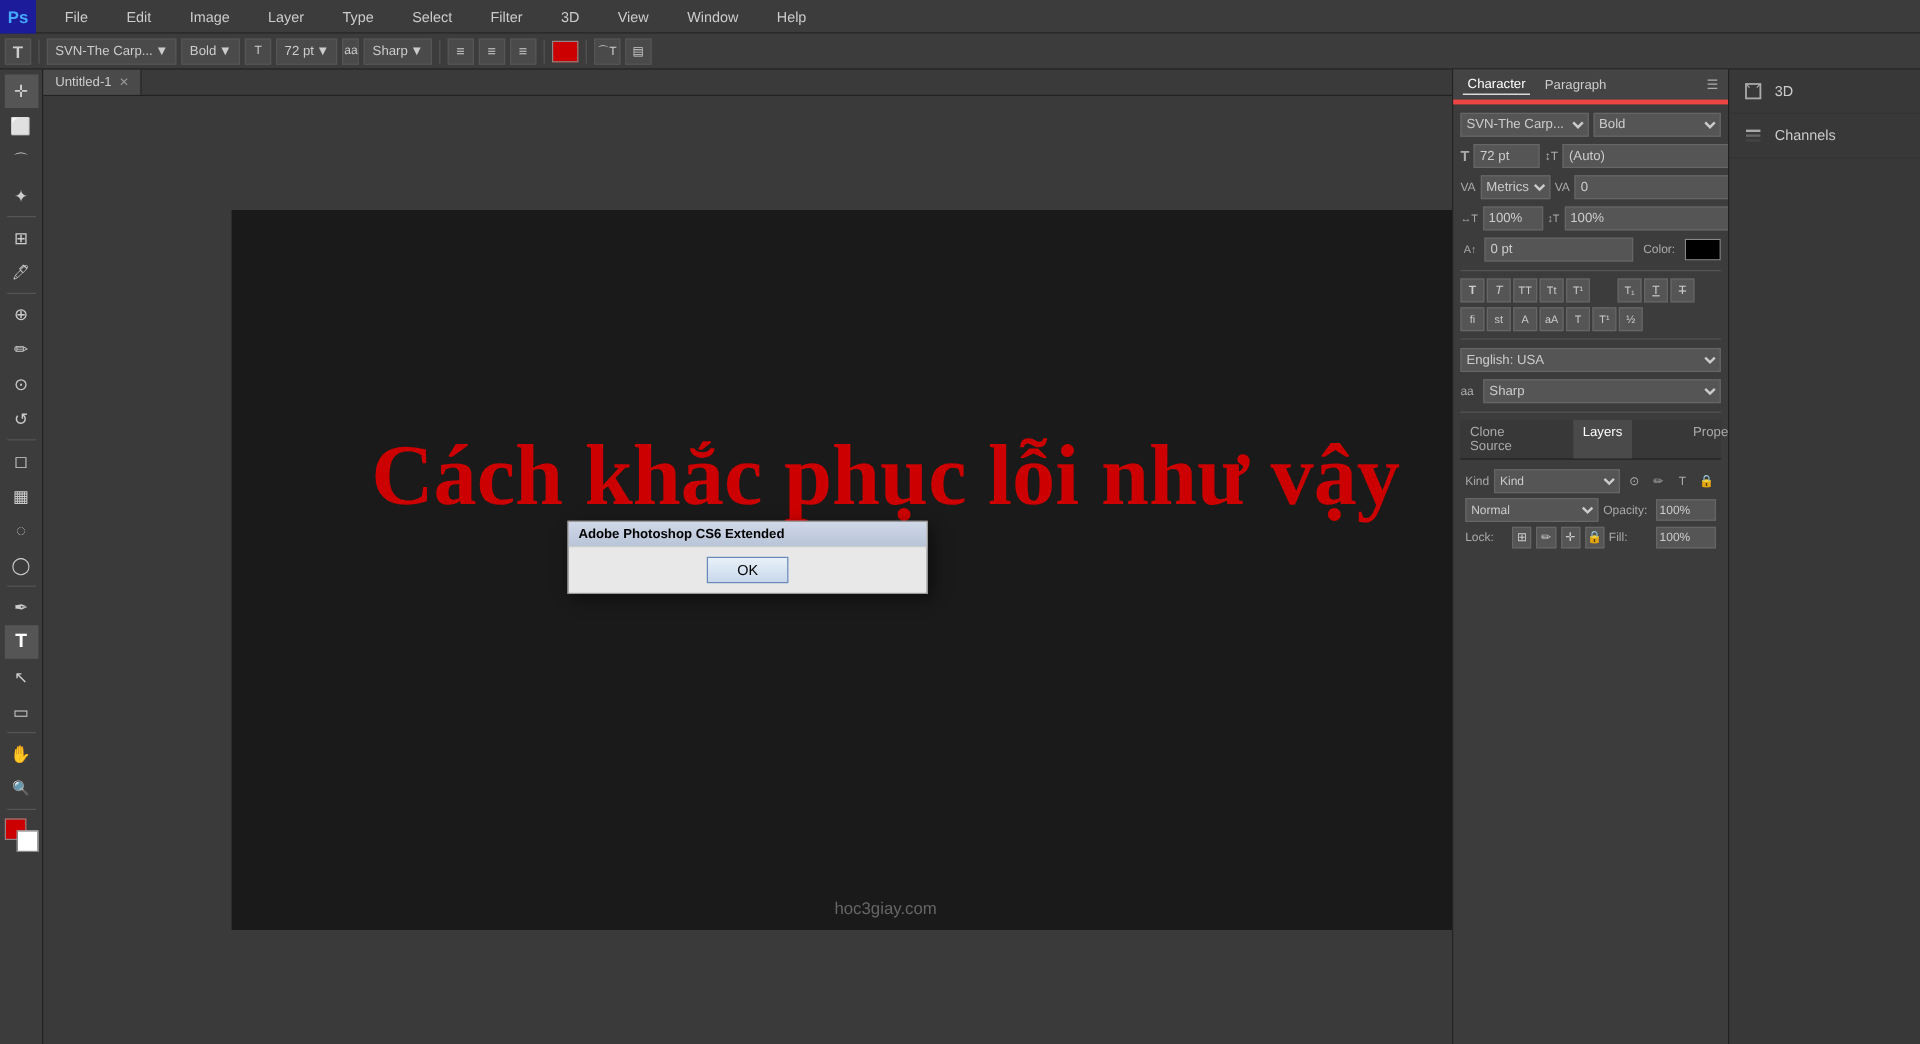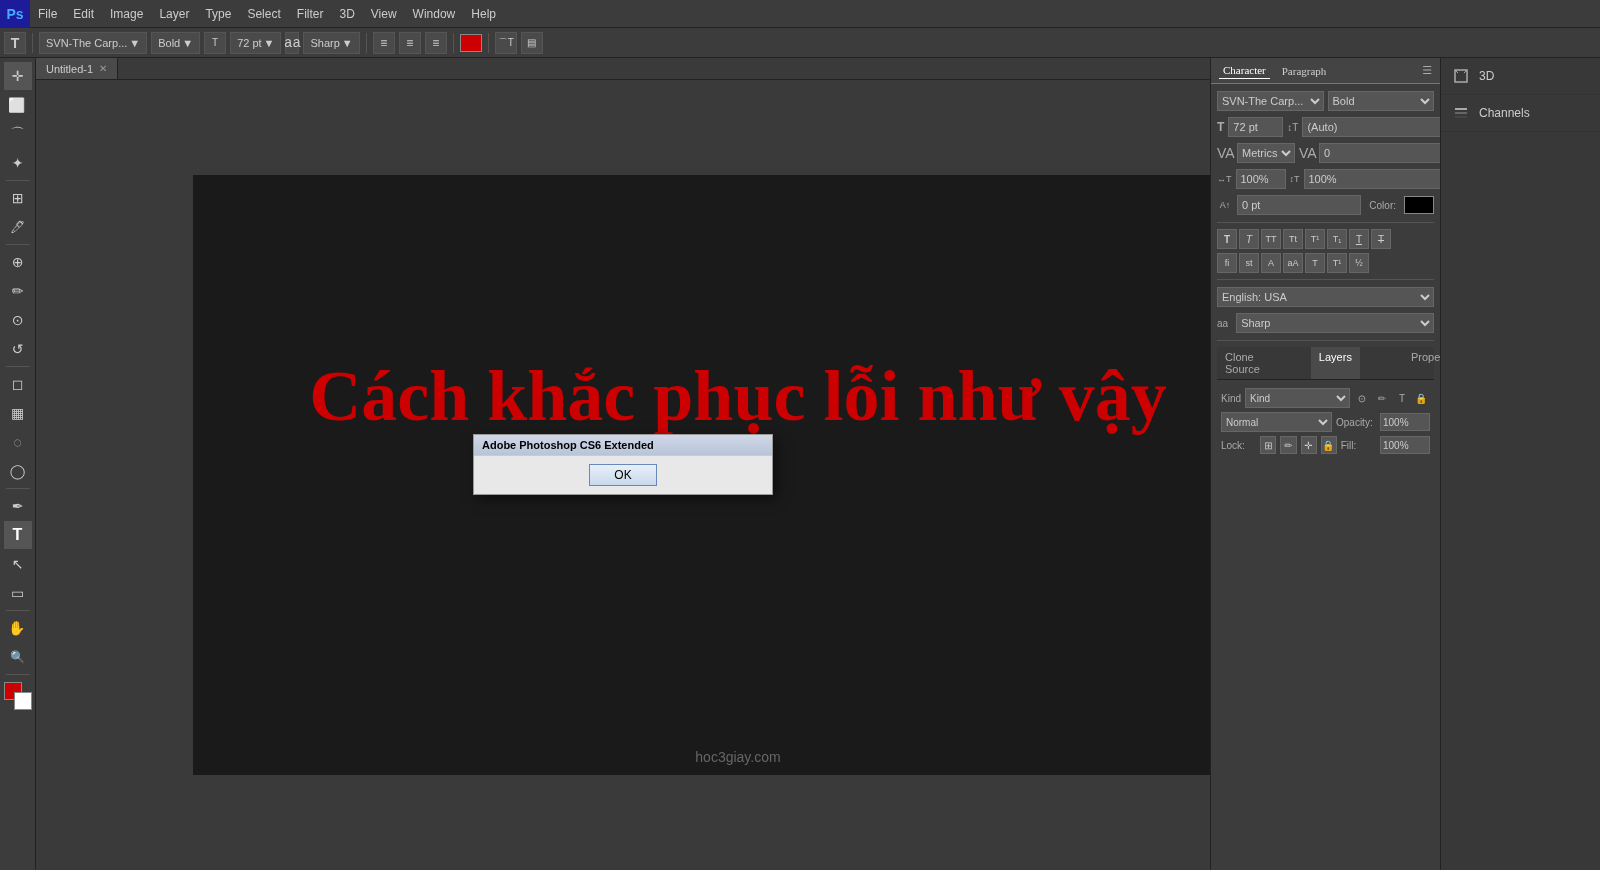--- a/index.html
+++ b/index.html
@@ -9,21 +9,21 @@
     #menu-bar {
       width: 100%; height: 28px; background: #3c3c3c; display: flex; align-items: center;
       border-bottom: 1px solid #222;
     }
     .ps-logo {
       width: 30px; height: 28px; background: #1c1c9b; display: flex; align-items: center; justify-content: center;
       color: #4af; font-weight: bold; font-size: 14px; flex-shrink: 0;
     }
     .menu-items { display: flex; align-items: center; height: 100%; }
     .menu-item {
-      padding: 0 8px; height: 100%; display: flex; align-items: center; font-size: 12px; color: #ccc; cursor: pointer;
+      padding: 0 8px; height: 100%; display: flex; align-items: center; font-size: 12px; color: #ccc; cursor: pointer; margin-left: 16px;
     }
 
     
     #toolbar {
       width: 100%; height: 30px; background: #3c3c3c; display: flex; align-items: center; padding: 0 4px;
       border-bottom: 1px solid #222; gap: 4px;
     }
     .tool-btn {
       height: 22px; padding: 0 6px; background: #4a4a4a; border: 1px solid #555; color: #ccc;
       font-size: 11px; display: flex; align-items: center; cursor: pointer; gap: 2px;
@@ -90,31 +90,31 @@
     }
     .fr-icon { width: 20px; height: 20px; display: flex; align-items: center; justify-content: center; font-size: 14px; }
 
     
     #char-panel {
       position: absolute; right: 160px; top: 58px; width: 230px; bottom: 0;
       background: #3c3c3c; border-left: 1px solid #222; display: flex; flex-direction: column;
     }
     .cp-header {
       display: flex; align-items: center; padding: 4px 8px; background: #444;
-      border-bottom: 1px solid #ef4444; gap: 8px; font-family: Liberation Serif, serif;
+      border-bottom: 4px solid #ef4444; gap: 8px;
     }
     .cp-tab { font-size: 11px; color: #ccc; cursor: pointer; padding: 2px 4px; }
     .cp-tab.active { color: #fff; border-bottom: 1px solid #fff; }
     .cp-body { padding: 6px; display: flex; flex-direction: column; gap: 4px; }
     .cp-row { display: flex; align-items: center; gap: 4px; height: 22px; }
     .cp-input {
       flex: 1; height: 20px; background: #555; border: 1px solid #666; color: #ccc;
       font-size: 11px; padding: 0 4px;
     }
-    .cp-label { font-size: 14px; color: #aaa; width: 16px; text-align: center; }
+    .cp-label { font-size: 10px; color: #aaa; width: 16px; text-align: center; }
     .cp-select {
       flex: 1; height: 20px; background: #555; border: 1px solid #666; color: #ccc; font-size: 11px;
     }
     .cp-divider { height: 1px; background: #555; margin: 2px 0; }
     .cp-icon-row { display: flex; gap: 2px; flex-wrap: wrap; }
     .cp-icon-btn {
       width: 20px; height: 20px; background: #555; border: 1px solid #666; display: flex;
       align-items: center; justify-content: center; font-size: 10px; color: #ccc; cursor: pointer;
     }
     
@@ -183,21 +183,21 @@
   </div>
   <div class="tool-btn">
     <span>Bold</span>
     <span>▼</span>
   </div>
   <div class="tool-icon" style="font-size:10px;">T</div>
   <div class="tool-btn">
     <span>72 pt</span>
     <span>▼</span>
   </div>
-  <div class="tool-icon" style="font-size:14px; width:14px;font-family:Liberation Mono, monospace;">aа</div>
+  <div class="tool-icon" style="font-size:10px; width:14px;">aа</div>
   <div class="tool-btn">
     <span>Sharp</span>
     <span>▼</span>
   </div>
   <div class="tool-sep"></div>
   <div class="tool-icon">≡</div>
   <div class="tool-icon">≡</div>
   <div class="tool-icon">≡</div>
   <div class="tool-sep"></div>
   <div class="color-box"></div>
@@ -312,21 +312,21 @@
       <div style="width:30px; height:18px; background:#000; border:1px solid #888; cursor:pointer; margin-left:4px;"></div>
     </div>
     <div class="cp-divider"></div>
 
     <div class="cp-icon-row">
       <div class="cp-icon-btn" style="font-weight:bold;">T</div>
       <div class="cp-icon-btn" style="font-style:italic;">T</div>
       <div class="cp-icon-btn" style="font-size:9px;">TT</div>
       <div class="cp-icon-btn" style="font-size:9px;">Tt</div>
       <div class="cp-icon-btn" style="font-size:9px;">T¹</div>
-      <div class="cp-icon-btn" style="font-size:9px;">T₁</div>
+      <div class="cp-icon-btn" style="font-size:9px;margin-left:21px;">T₁</div>
       <div class="cp-icon-btn" style="text-decoration:underline;">T</div>
       <div class="cp-icon-btn" style="text-decoration:line-through;">T</div>
     </div>
 
     <div class="cp-icon-row">
       <div class="cp-icon-btn" style="font-size:9px;">fi</div>
       <div class="cp-icon-btn" style="font-size:9px;">st</div>
       <div class="cp-icon-btn" style="font-size:9px;">A</div>
       <div class="cp-icon-btn" style="font-size:9px;">aA</div>
       <div class="cp-icon-btn" style="font-size:9px;">T</div>

